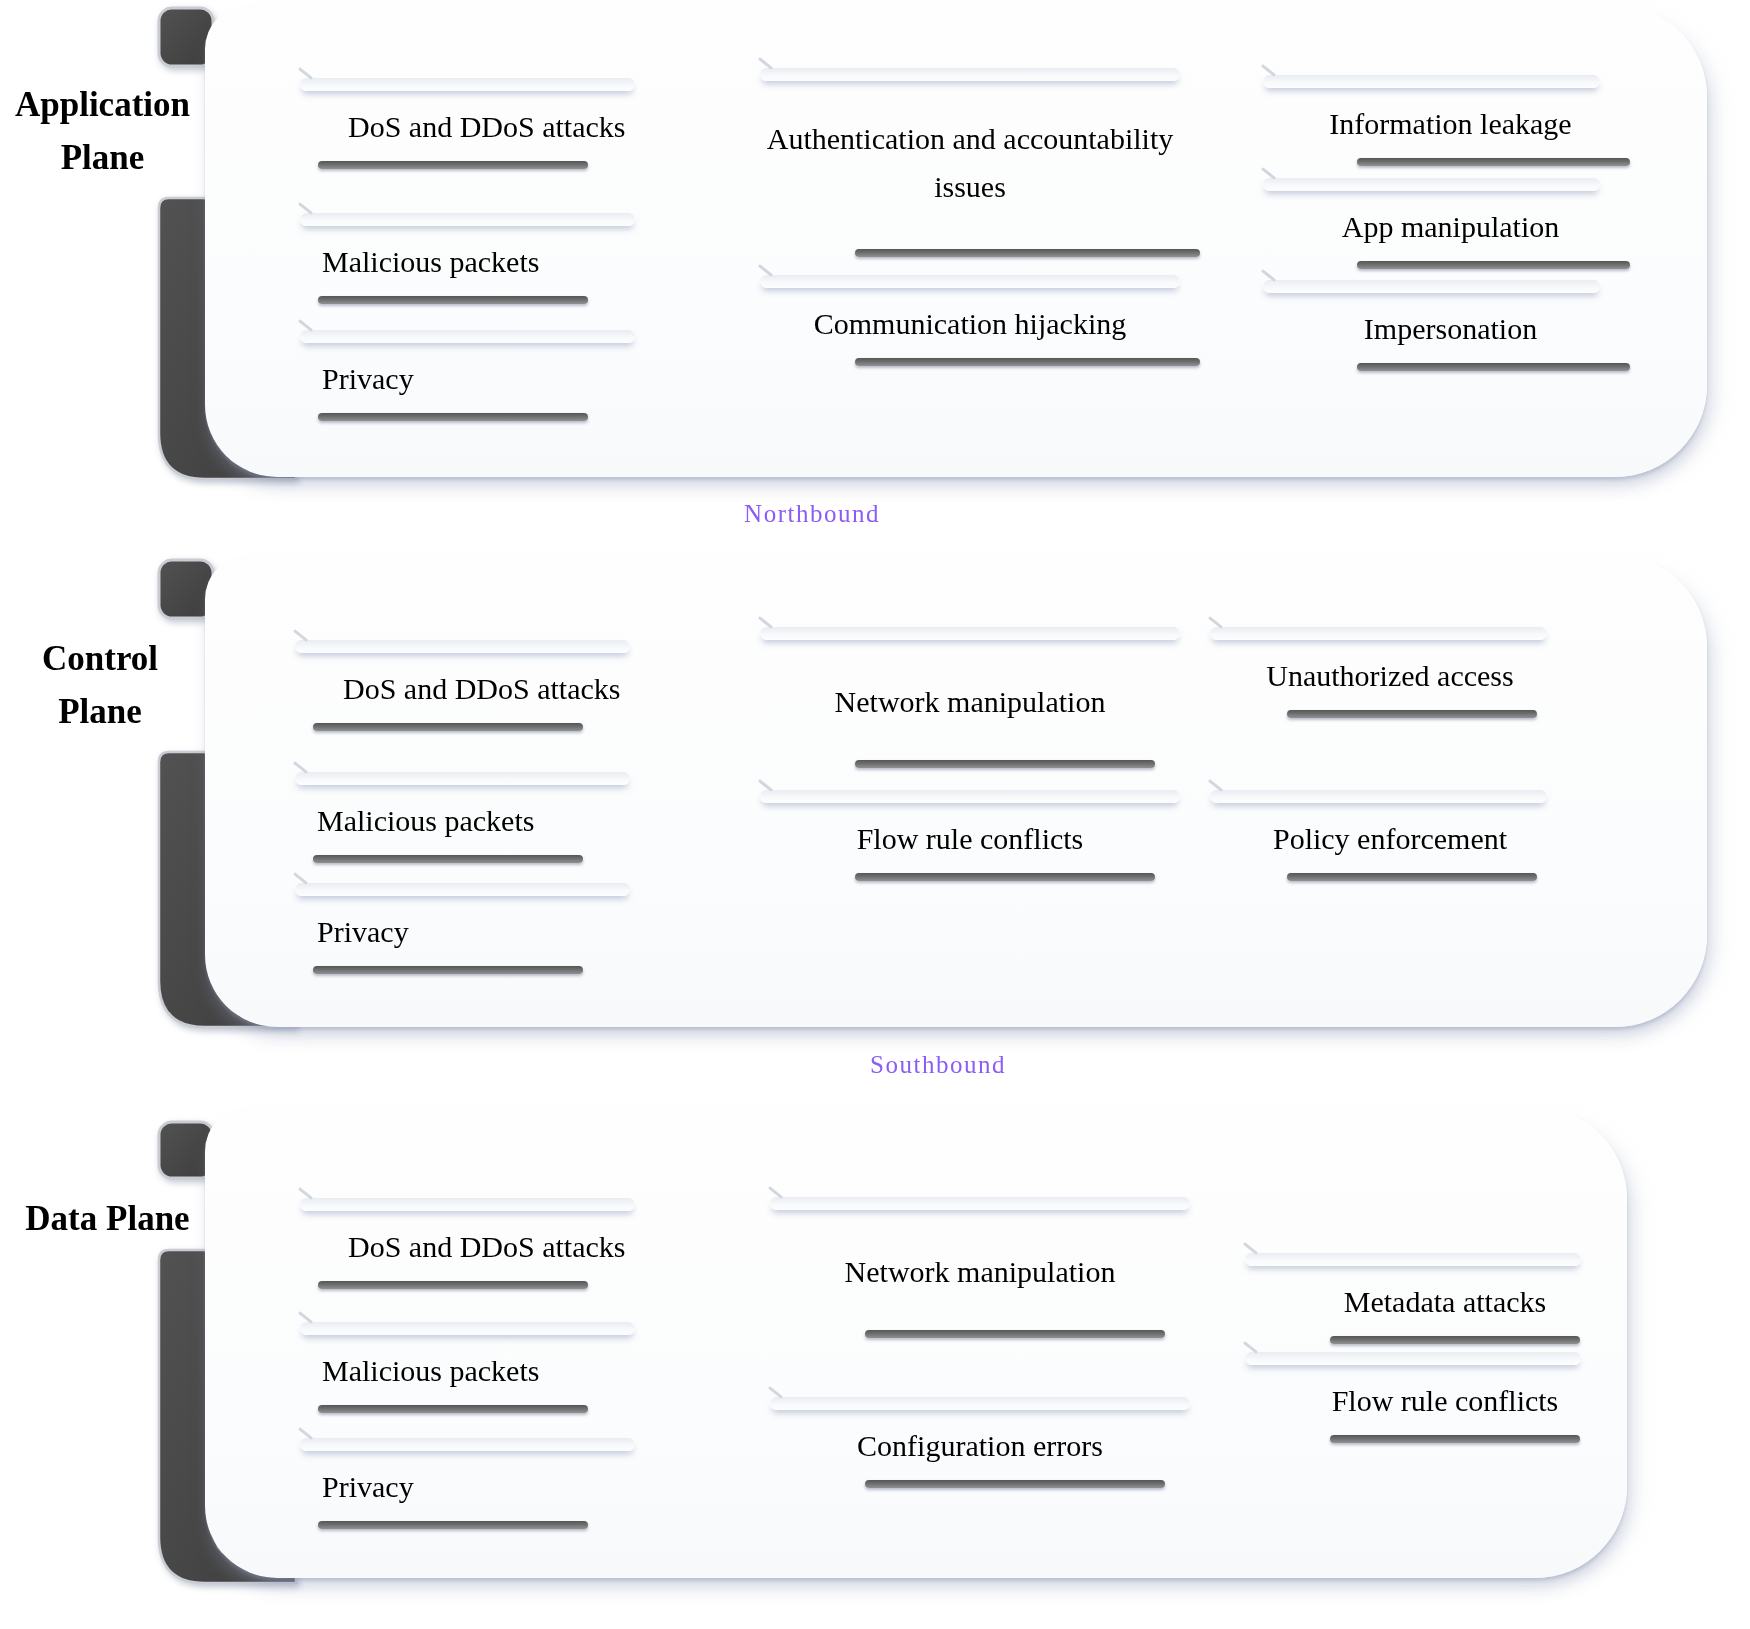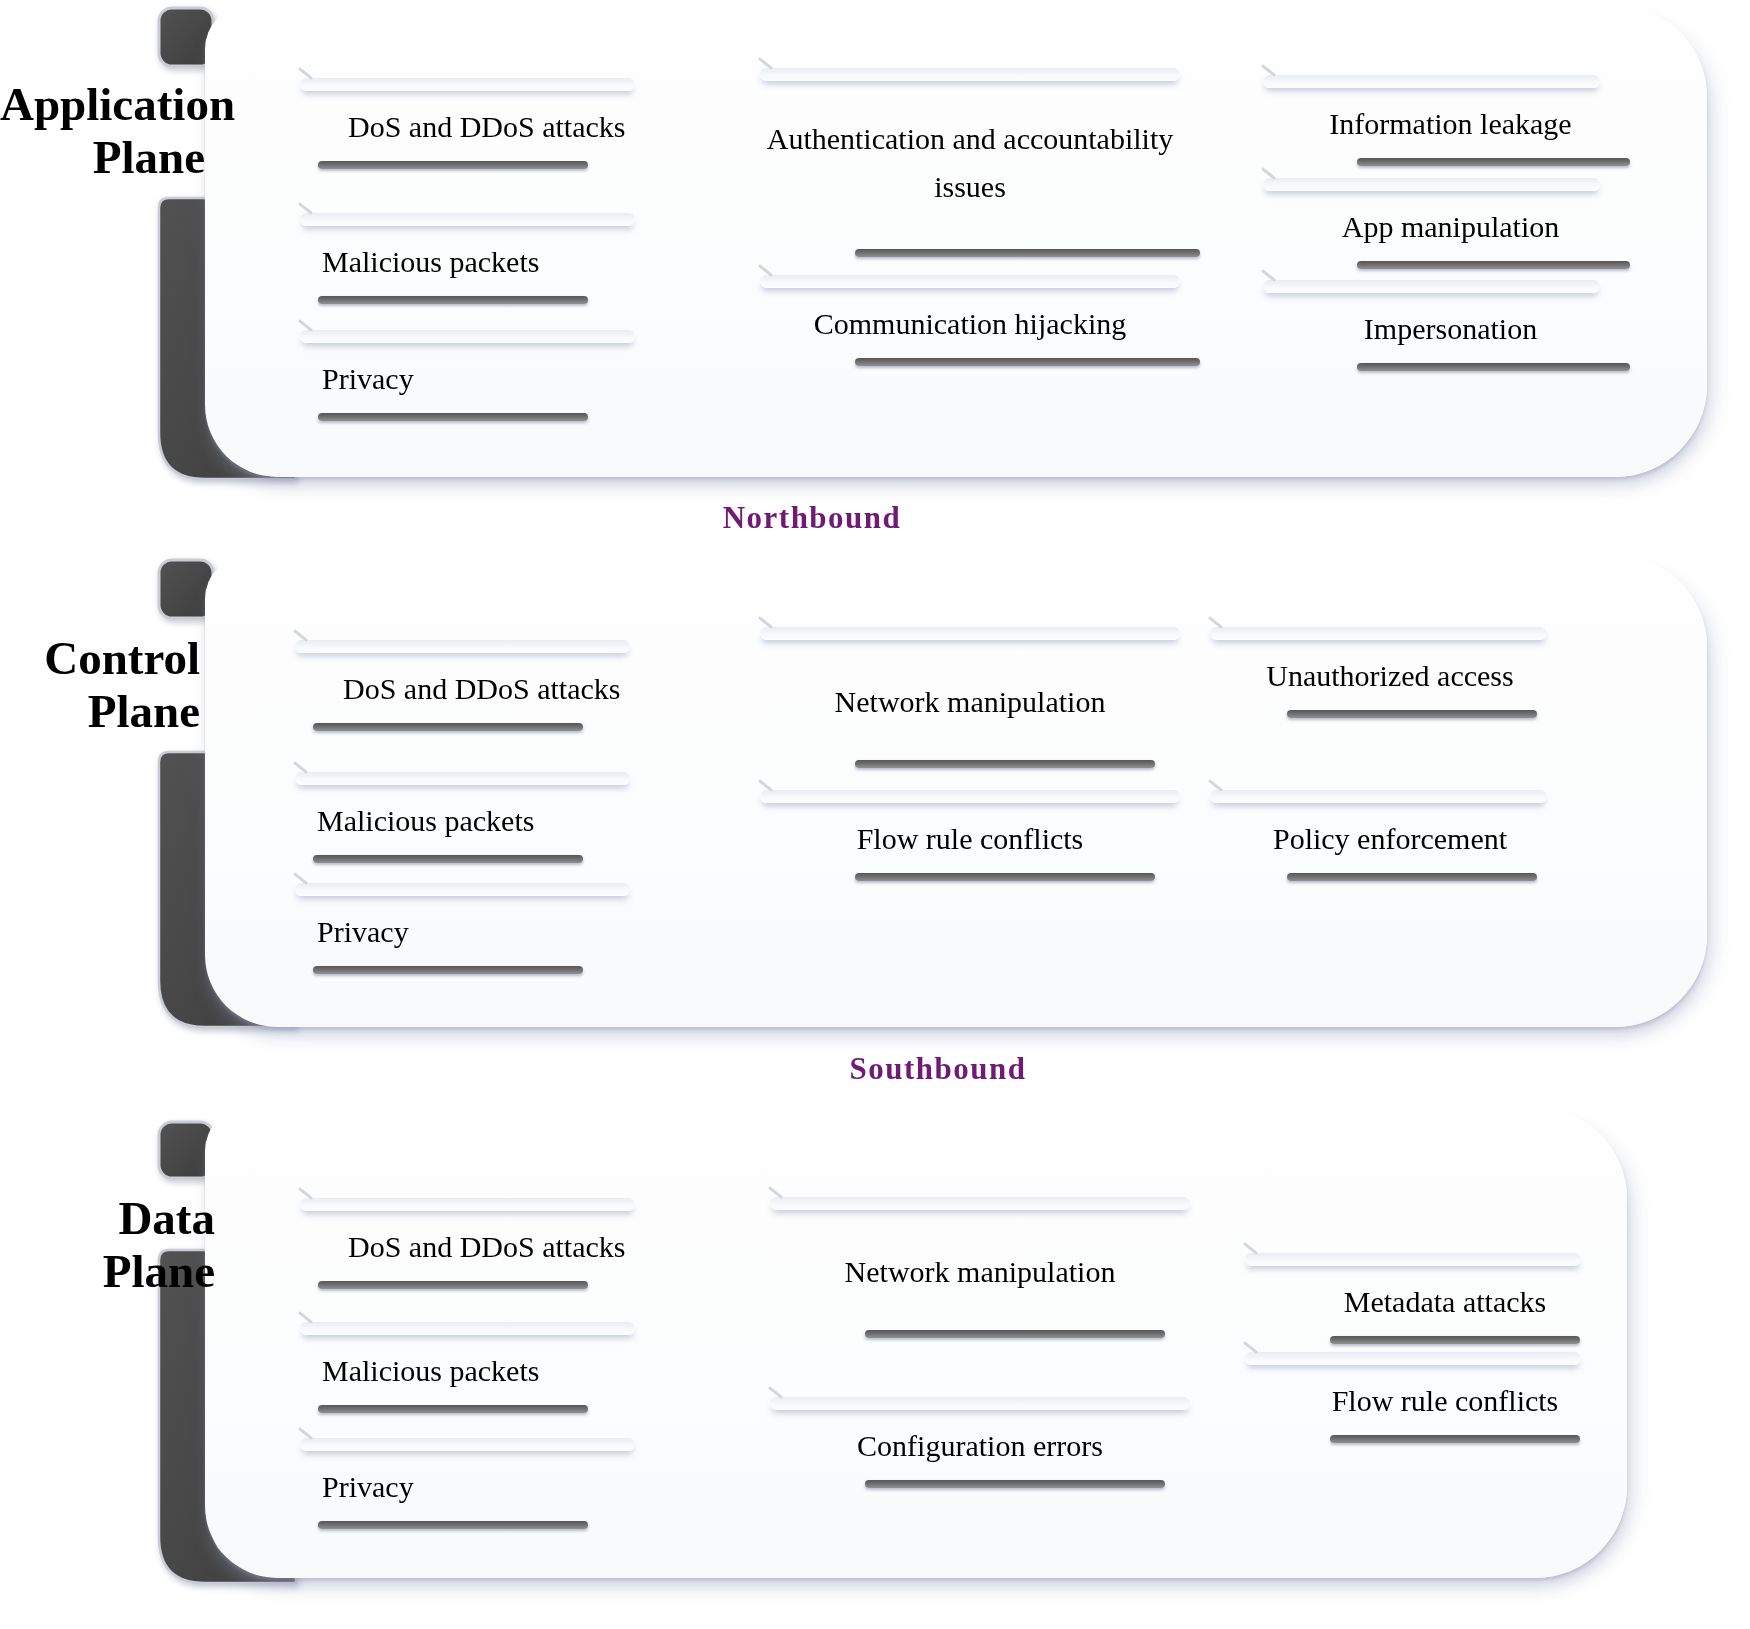--- a/index.html
+++ b/index.html
@@ -21,31 +21,31 @@
   .panel-3{left:205px;top:1107px;width:1422px;height:471px;}
 
   
   .bracket{position:absolute;z-index:1;filter:drop-shadow(2px 3px 3px rgba(120,130,155,.45));}
   .bracket-1{left:156px;top:6px;}
   .bracket-2{left:156px;top:558px;}
   .bracket-3{left:156px;top:1120px;}
 
   
   .plane-label{
-    position:absolute;z-index:3;text-align:right;color:#000;
-    font-weight:bold;font-size:47px;line-height:53px;
+    position:absolute;z-index:3;text-align:center;color:#000;
+    font-weight:bold;font-size:35px;line-height:53px;
   }
   .plane-label-1{left:0;top:78px;width:205px;}
   .plane-label-2{left:0;top:632px;width:200px;}
   .plane-label-3{left:0;top:1192px;width:215px;}
 
   
   .bound{
-    position:absolute;z-index:3;text-align:center;color:#701a75;
-    font-weight:bold;font-size:31px;letter-spacing:1.5px;
+    position:absolute;z-index:3;text-align:center;color:#8b5cf6;
+    font-weight:normal;font-size:25px;letter-spacing:1.5px;
   }
   .bound-north{left:0;top:500px;width:1624px;}
   .bound-south{left:0;top:1051px;width:1876px;}
 
   
   .item{position:absolute;z-index:4;}
   .tab{
     position:relative;height:13px;border-radius:8px;
     background:linear-gradient(180deg,#e9ecf1 0%,#f7f9fb 55%,#fcfdfe 100%);
     box-shadow:0 5px 6px -2px rgba(148,160,190,.55);

